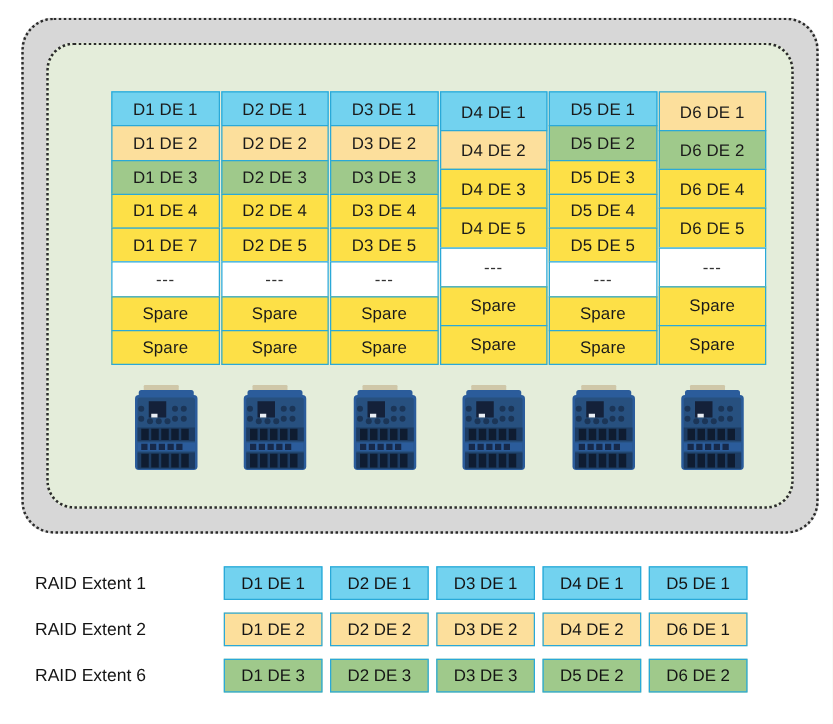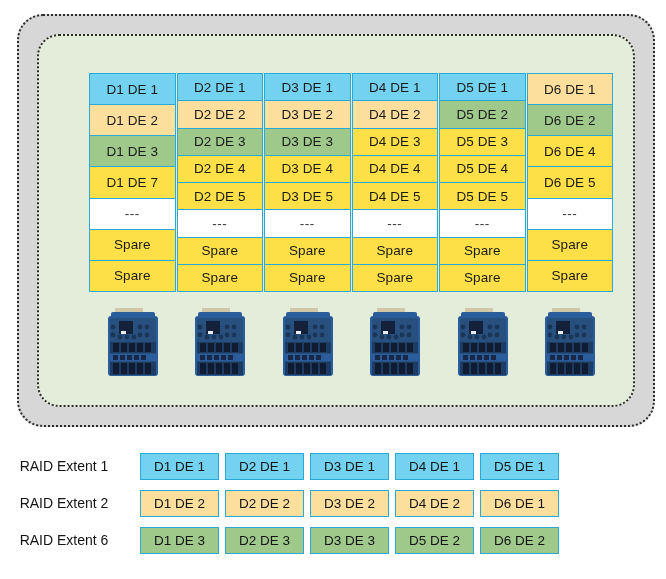--- a/index.html
+++ b/index.html
@@ -104,27 +104,28 @@
     top: 448px;
     width: 666px;
   }
   .extent-row {
     display: flex;
     align-items: center;
     height: 36px;
     margin-bottom: 1px;
   }
   .extent-label {
-    width: 140px;
+    width: 179px;
     padding-right: 12px;
     box-sizing: border-box;
-    text-align: center;
+    text-align: left;
     font-size: 14px;
     color: #141414;
     white-space: nowrap;
+    padding-left: 28px;
   }
   .extent-cells {
     display: flex;
     gap: 6px;
   }
   .ext-cell {
     width: 79px;
     height: 27px;
     box-sizing: border-box;
     border: 1.5px solid #2aa9d8;
@@ -143,20 +144,21 @@
 <body>
 
 <div class="pool-outer"></div>
 <div class="pool-inner"></div>
 
 <div class="disk-grid" id="disk-grid">
     <div class="disk-col">
       <div class="cell blue">D1 DE 1</div>
       <div class="cell yellow">D1 DE 2</div>
       <div class="cell green">D1 DE 3</div>
+      <div class="cell plain">D1 DE 4</div>
       <div class="cell plain">D1 DE 7</div>
       <div class="cell dash">---</div>
       <div class="cell plain">Spare</div>
       <div class="cell plain">Spare</div>
     </div>
     <div class="disk-col">
       <div class="cell blue">D2 DE 1</div>
       <div class="cell yellow">D2 DE 2</div>
       <div class="cell green">D2 DE 3</div>
       <div class="cell plain">D2 DE 4</div>
@@ -172,21 +174,20 @@
       <div class="cell plain">D3 DE 4</div>
       <div class="cell plain">D3 DE 5</div>
       <div class="cell dash">---</div>
       <div class="cell plain">Spare</div>
       <div class="cell plain">Spare</div>
     </div>
     <div class="disk-col">
       <div class="cell blue">D4 DE 1</div>
       <div class="cell yellow">D4 DE 2</div>
       <div class="cell plain">D4 DE 3</div>
-      <div class="cell plain">D4 DE 4</div>
       <div class="cell plain">D4 DE 5</div>
       <div class="cell dash">---</div>
       <div class="cell plain">Spare</div>
       <div class="cell plain">Spare</div>
     </div>
     <div class="disk-col">
       <div class="cell blue">D5 DE 1</div>
       <div class="cell green">D5 DE 2</div>
       <div class="cell plain">D5 DE 3</div>
       <div class="cell plain">D5 DE 4</div>

